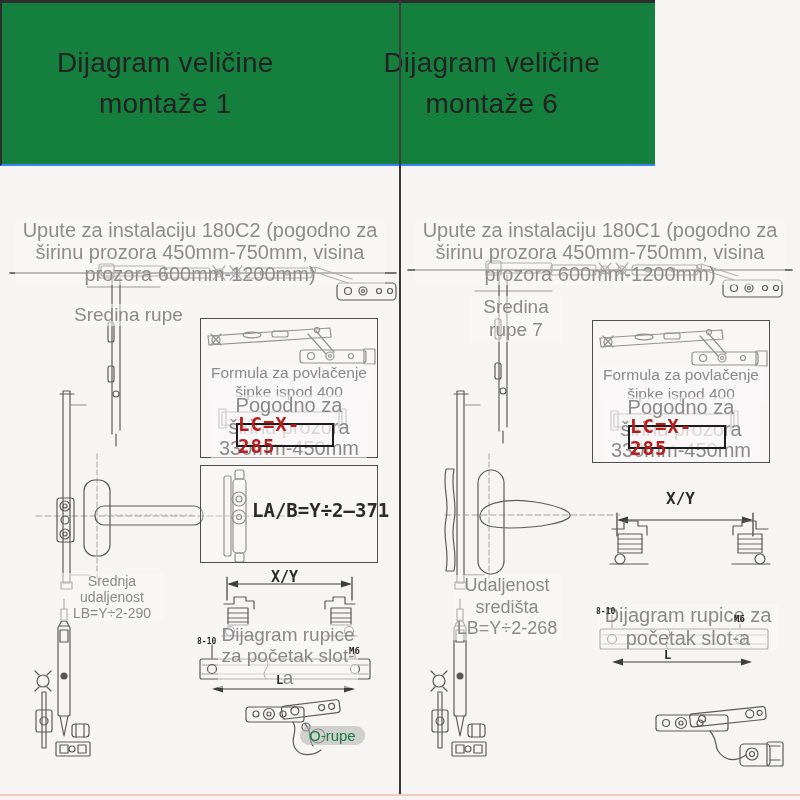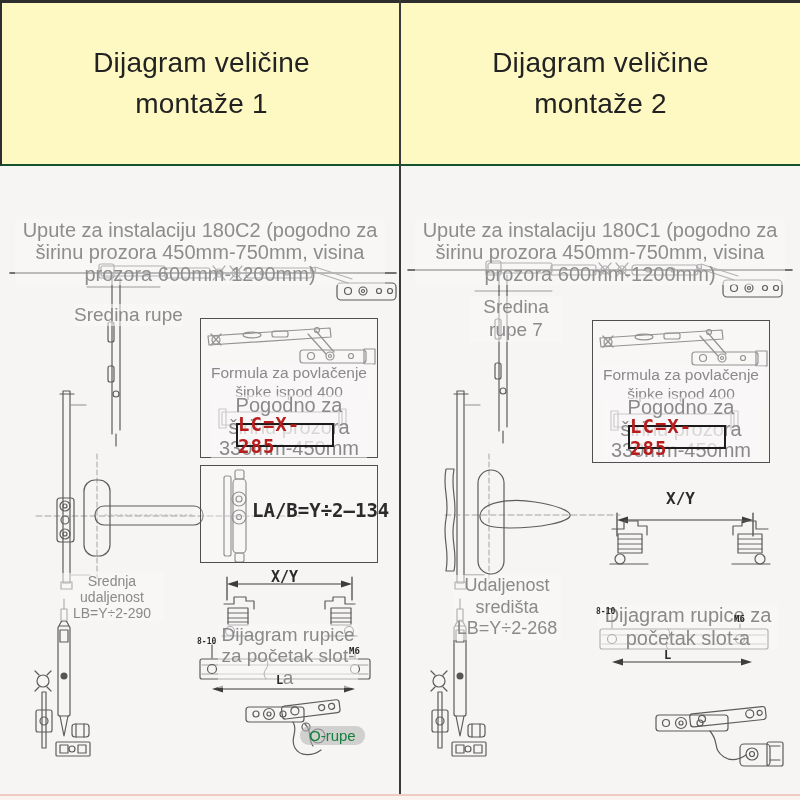--- a/index.html
+++ b/index.html
@@ -1,20 +1,20 @@
 <!DOCTYPE html>
 <html><head>
 <meta charset="utf-8">
 <style>
   *{margin:0;padding:0;box-sizing:border-box}
   html,body{width:800px;height:800px}
   body{background:#f7f5f4;font-family:"Liberation Sans",sans-serif;position:relative;overflow:hidden}
   .page{position:absolute;inset:0;background:#f7f5f4}
-  .header-row{position:absolute;top:0;left:0;width:800px;height:166px;display:flex;
-    border-top:3px solid #2e2e2e;border-left:2px solid #2e2e2e;border-bottom:2px solid #14532d;background:#fef9c3}
+  .header-row{position:absolute;top:0;left:0;width:655px;height:166px;display:flex;
+    border-top:3px solid #2e2e2e;border-left:2px solid #2e2e2e;border-bottom:2px solid #3b82f6;background:#15803d}
   .header-cell{width:50%;display:flex;align-items:center;justify-content:center}
   .header-cell .t{width:330px;text-align:center;font-size:28px;line-height:1.45;color:#222;font-weight:500;letter-spacing:.2px}
   .vline{position:absolute;left:399px;top:0;width:2px;height:794px;background:#3a3a3a;z-index:30}
   .content{position:absolute;top:184px;left:0;width:800px;height:628px}
   .panel{position:absolute;top:0;width:400px;height:628px}
   #panel1{left:0}
   #panel2{left:400px}
   .draw{position:absolute;left:0;top:0;width:400px;height:628px;pointer-events:none}
   .glabel{position:absolute;color:#8a8a8a;text-align:center;background:rgba(250,248,247,.55);z-index:10}
   .intro{left:15px;top:35px;width:370px;font-size:20px;line-height:1.1;color:#8d8d8d}
@@ -30,21 +30,21 @@
 </head>
 <body>
 
 <div class="page">
 
   <div class="header-row">
     <div class="header-cell">
       <div class="t">Dijagram veličine montaže 1</div>
     </div>
     <div class="header-cell">
-      <div class="t">Dijagram veličine montaže 2</div>
+      <div class="t">Dijagram veličine montaže 6</div>
     </div>
   </div>
 
   <div class="vline"></div>
 
   <div class="content">
 
     <section class="panel" id="panel1">
 
       <svg class="draw" viewBox="0 0 400 628" fill="none" stroke="#5c5c5c" stroke-width="1.2" stroke-linecap="round" stroke-linejoin="round">
@@ -207,21 +207,21 @@
 
       <div class="glabel intro">Upute za instalaciju 180C2 (pogodno za širinu prozora 450mm-750mm, visina prozora 600mm-1200mm)</div>
       <div class="glabel" style="left:74px;top:120px;font-size:19px;white-space:nowrap">Sredina rupe</div>
 
       <div class="formula-box" style="left:200px;top:134px;width:178px;height:140px"></div>
       <div class="glabel" style="left:205px;top:180px;width:168px;font-size:15.5px;line-height:1.2">Formula za povlačenje šipke ispod 400</div>
       <div class="glabel" style="left:211px;top:211px;width:156px;font-size:20px;line-height:1.08">Pogodno za širinu prozora 330mm-450mm</div>
       <div class="lc mono" style="left:236px;top:239px;width:98px;height:24px">LC=X-285</div>
 
       <div class="formula-box" style="left:200px;top:281px;width:178px;height:98px"></div>
-      <div class="dim" style="left:252px;top:315px;font-size:19px;white-space:nowrap">LA/B=Y÷2—134</div>
+      <div class="dim" style="left:252px;top:315px;font-size:19px;white-space:nowrap">LA/B=Y÷2—371</div>
 
       <div class="dim" style="left:271px;top:384px;font-size:15px">X/Y</div>
       <div class="glabel" style="left:60px;top:389px;width:104px;font-size:14px;line-height:1.15">Srednja udaljenost LB=Y÷2-290</div>
       <div class="glabel" style="left:218px;top:440px;width:140px;font-size:19px;line-height:1.13">Dijagram rupice za početak slot-a</div>
 
       <div class="dim" style="left:197px;top:453px;font-size:8px">8-10</div>
       <div class="dim" style="left:349px;top:462px;font-size:9px">M6</div>
       <div class="dim" style="left:276px;top:489px;font-size:12px">L</div>
 
       <div class="badge" style="left:300px;top:542px">O-rupe</div>

